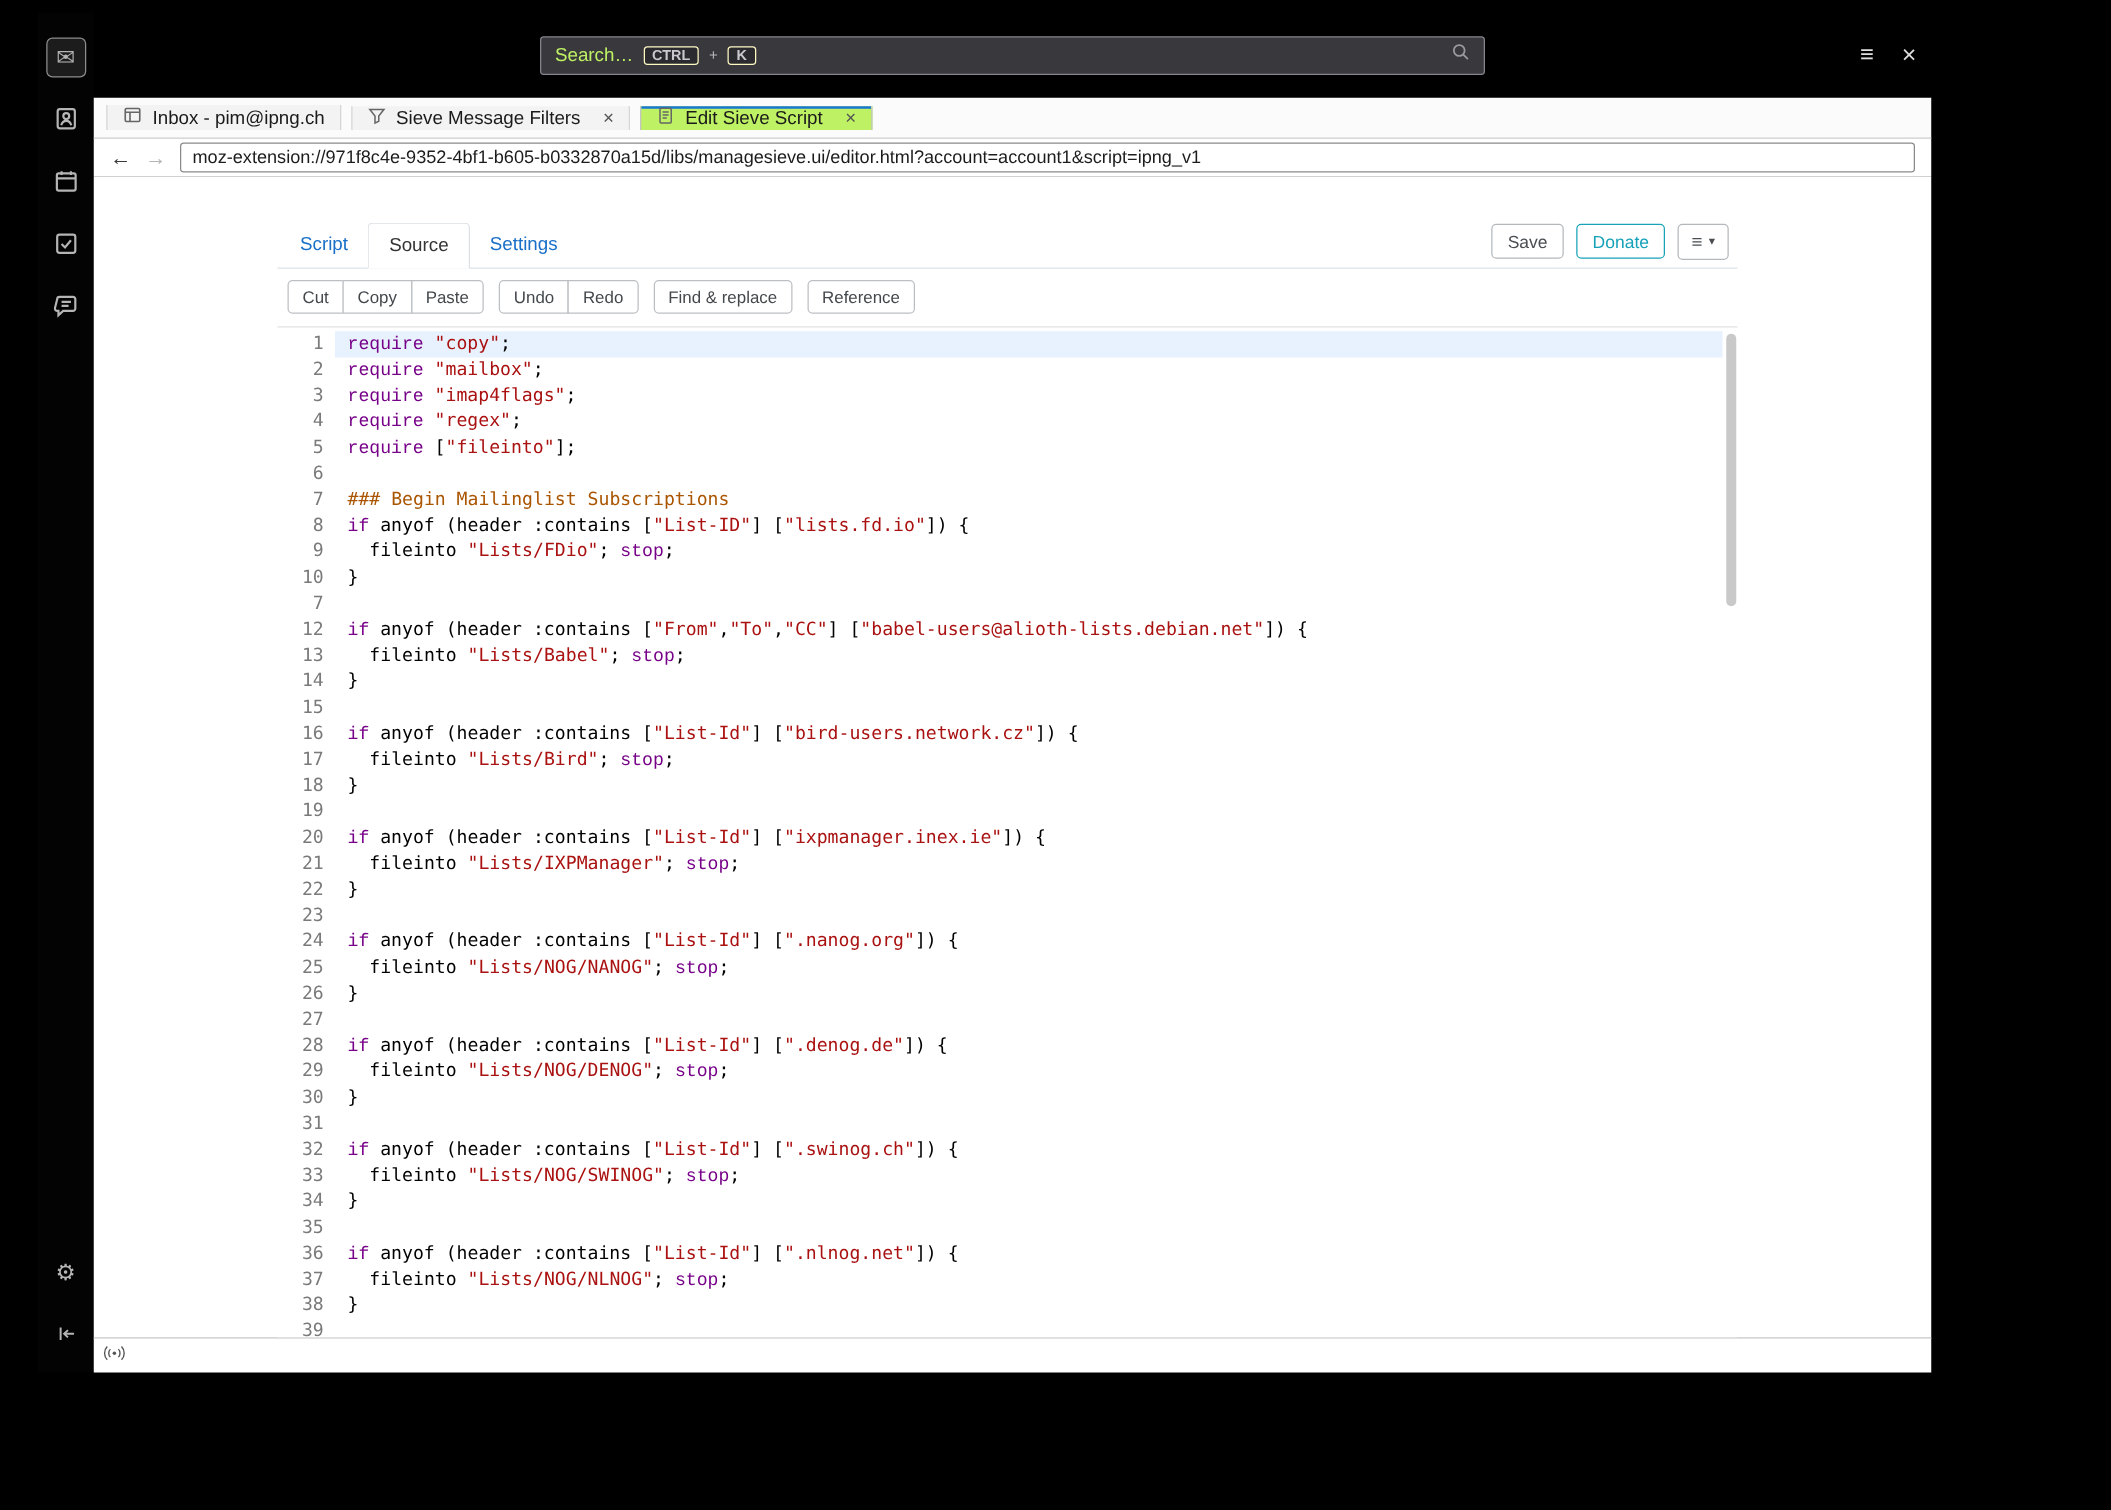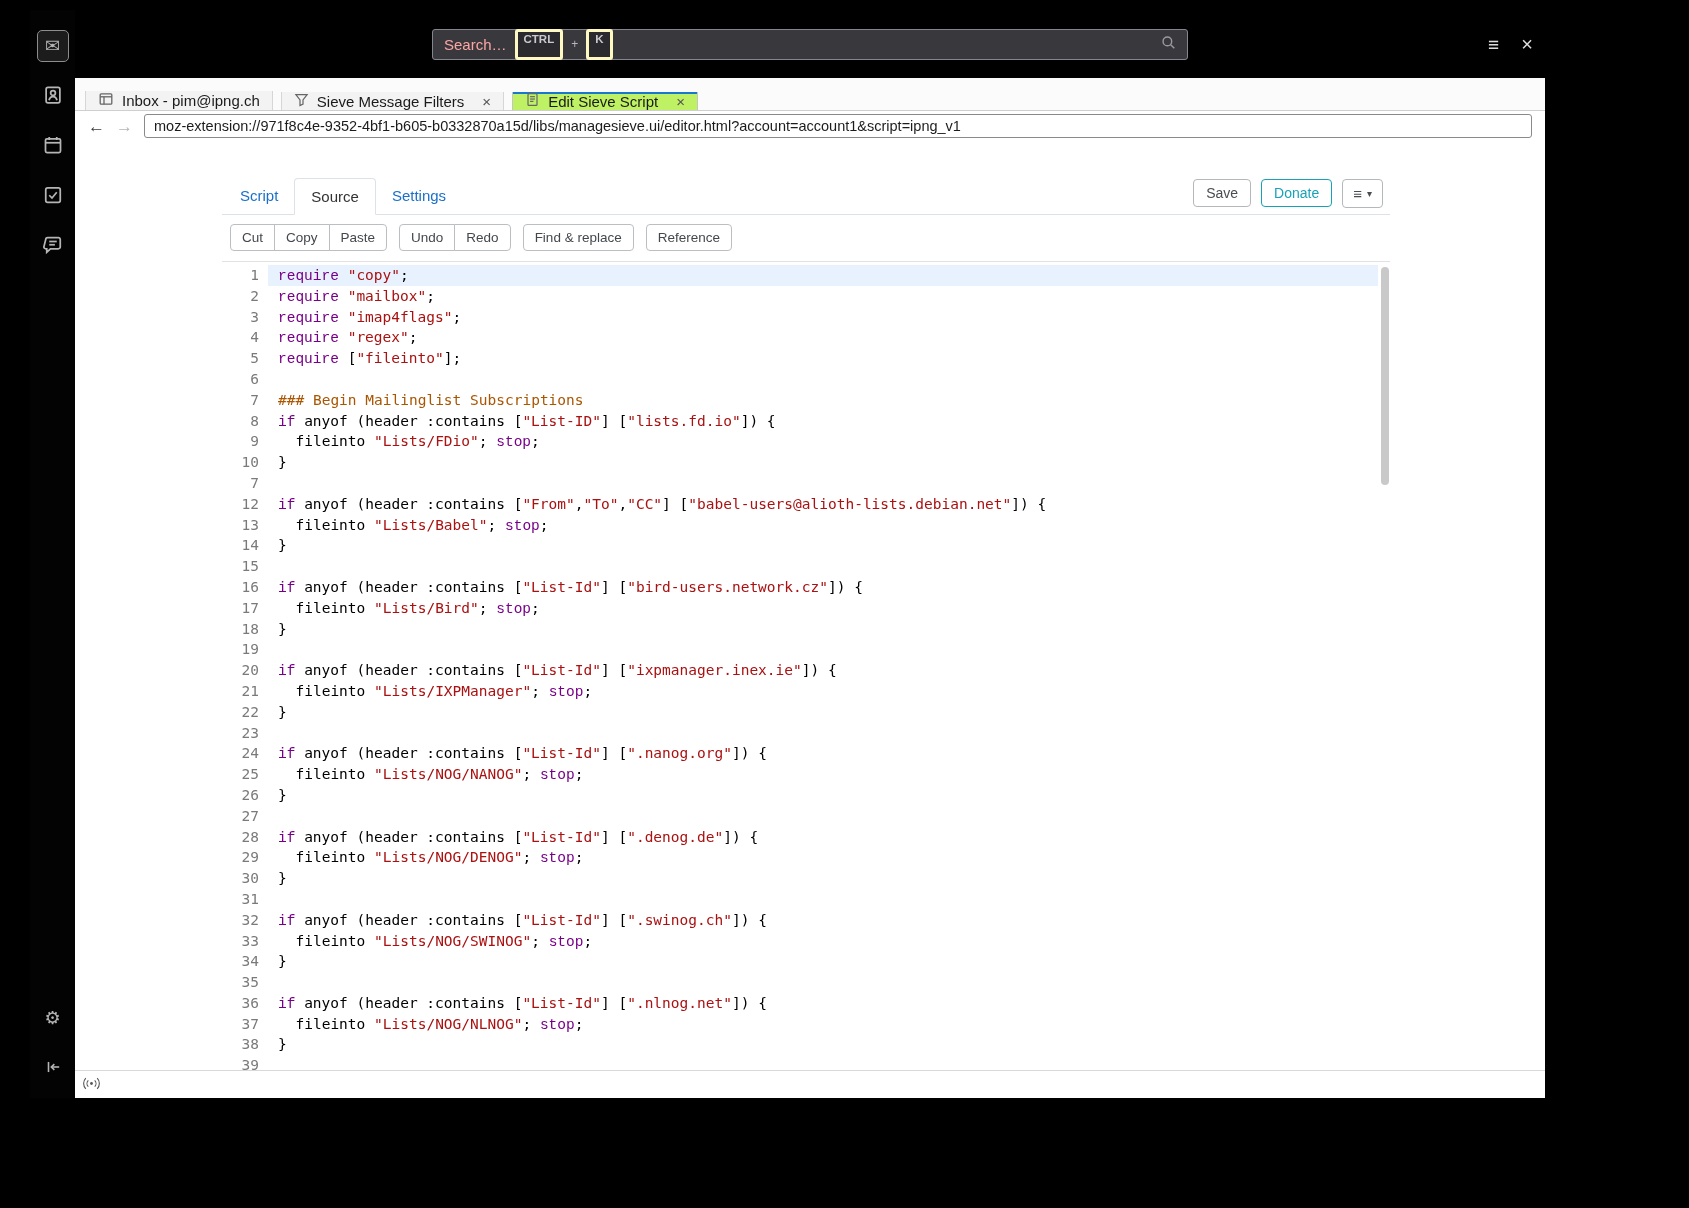--- a/index.html
+++ b/index.html
@@ -20,34 +20,34 @@
 
   
   .right-col { flex:1; display:flex; flex-direction:column; min-width:0; }
 
   
   .titlebar { height:68px; background:#000; position:relative; display:flex;
               align-items:center; }
   .searchbox { width:756px; height:31px; margin:0 auto; background:#39393d;
                border:1px solid #85858d; border-radius:3px; display:flex;
                align-items:center; padding:0 11px; gap:8px; }
-  .search-text { color:#fca5a5; font-size:15px; }
-  .keycap { display:inline-block; padding:1px 6px 12px; border:3px solid #fef9c3;
+  .search-text { color:#bef264; font-size:15px; }
+  .keycap { display:inline-block; padding:1px 6px 0; border:1px solid #fef9c3;
             border-radius:3px; background:#2b2b2f; font-size:11.5px; color:#c9c9ce;
             font-weight:bold; }
   .plus { color:#b6b6bb; font-size:12px; }
   .search-glass { margin-left:auto; }
   .win-btn { position:absolute; top:50%; transform:translateY(-50%); color:#dedede;
              line-height:1; }
   .app-menu { right:46px; font-size:19px; }
   .win-close { right:12px; font-size:20px; }
 
   
   .tabstrip { height:33px; background:#fbfbfb; border-bottom:1px solid #cfcfcf;
-              display:flex; align-items:flex-end; padding-left:10px; }
+              display:flex; align-items:center; padding-left:10px; }
   .btab { display:flex; align-items:center; gap:8px; padding:0 12px;
           border-left:1px solid #d6d6d6; border-right:1px solid #d6d6d6;
           margin-right:8px; font-size:15px; color:#1a1a1a; background:#f3f3f3; }
   .btab.active { background:#bef264; box-shadow:inset 0 2px 0 var(--accent,#1777d2);
                  border-color:#c4c4c4; }
   .btab .ticon svg { stroke:#666; fill:none; stroke-width:1.3; }
   .tab-x { color:#555; font-size:15px; margin-left:10px; }
 
   
   .urlrow { height:30px; background:#fff; display:flex; align-items:center;

